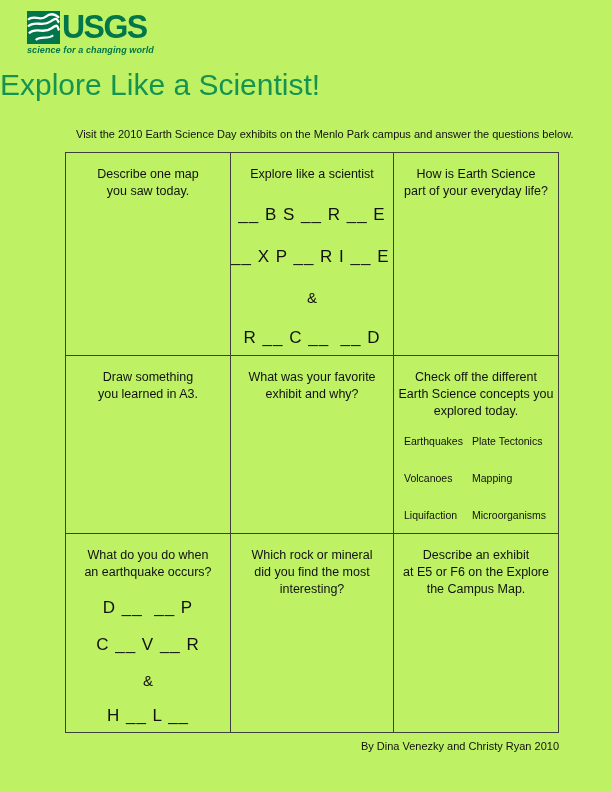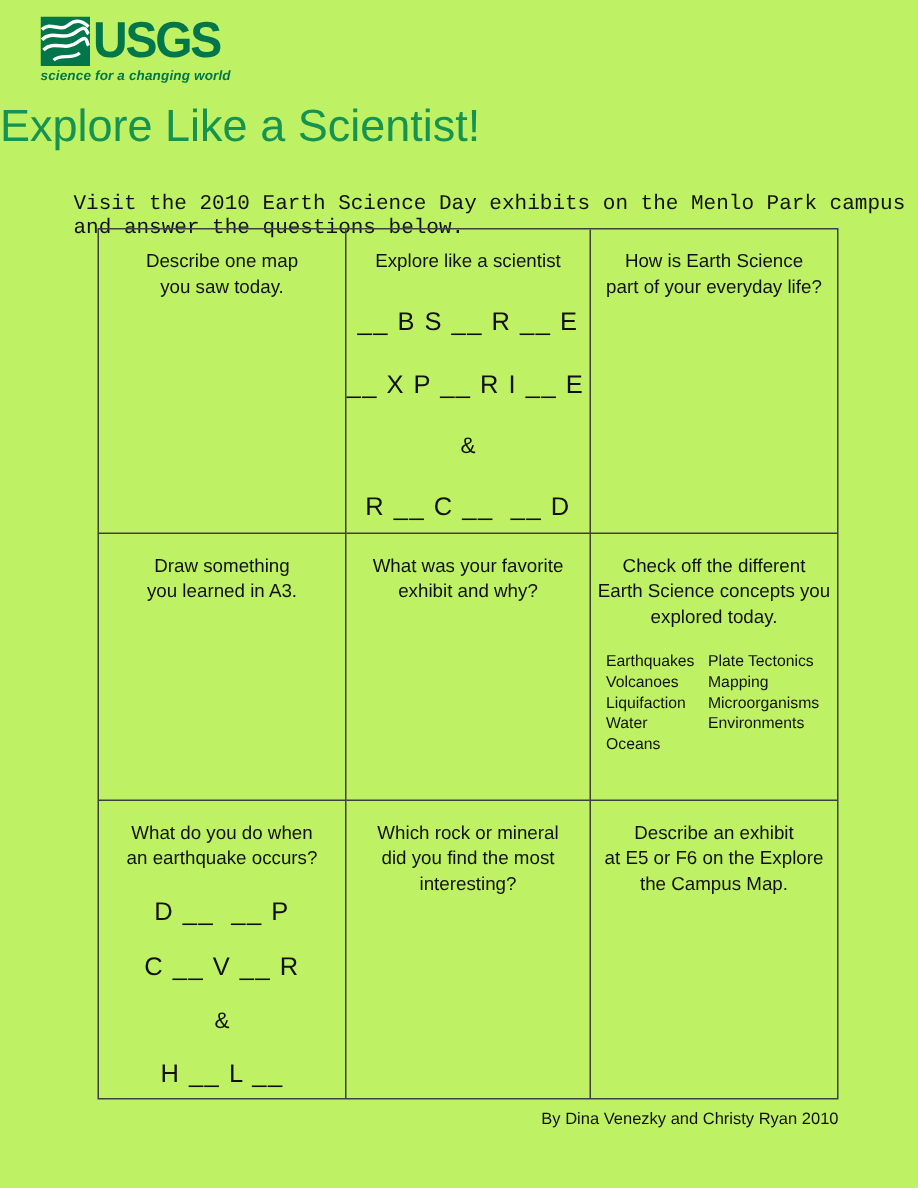--- a/index.html
+++ b/index.html
@@ -21,22 +21,22 @@
     font-size:9px; font-weight:bold; font-style:italic; color:#00764A;
     margin-top:1px; white-space:nowrap; letter-spacing:0.1px;
   }
 
   
   .title {
     position:absolute; top:68px; left:0; width:100%; margin:0;
     text-align:left; font-size:30px; font-weight:400; color:#169351;
   }
   .intro {
-    position:absolute; left:49px; top:128px; margin:0;
-    font-size:14px; color:#111;font-family:Liberation Mono, monospace;
+    position:absolute; left:76px; top:128px; margin:0;
+    font-size:11px; color:#111;
   }
 
   
   .grid {
     position:absolute; left:65px; top:152px; width:494px; height:581px;
     display:grid; grid-template-columns:165px 163px 1fr;
     grid-template-rows:203px 178px 1fr;
     border:1px solid #3F3F3F; box-sizing:border-box;
   }
   .cell {
@@ -52,21 +52,21 @@
     font-size:17px; letter-spacing:1px; white-space:pre; color:#111;
   }
   .cell-r1c2 .puzzle-line { margin-top:22px; }
   .cell-r3c1 .puzzle-line { margin-top:17px; }
   .puzzle-line.amp { font-size:15px; letter-spacing:0; }
 
   .concepts {
     display:flex; justify-content:flex-start; text-align:left;
     font-size:10.5px; line-height:1.33; margin-top:15px; padding-left:10px;
   }
-  .concepts .col { display:flex; flex-direction:column; }
+  .concepts .col { display:flex; flex-direction:column;gap:23px; }
   .concepts .col-left { width:68px; }
 
   .credit {
     position:absolute; top:740px; right:53px; font-size:11px; color:#111;
   }
 </style>
 </head>
 <body>
 
 <div class="page">

